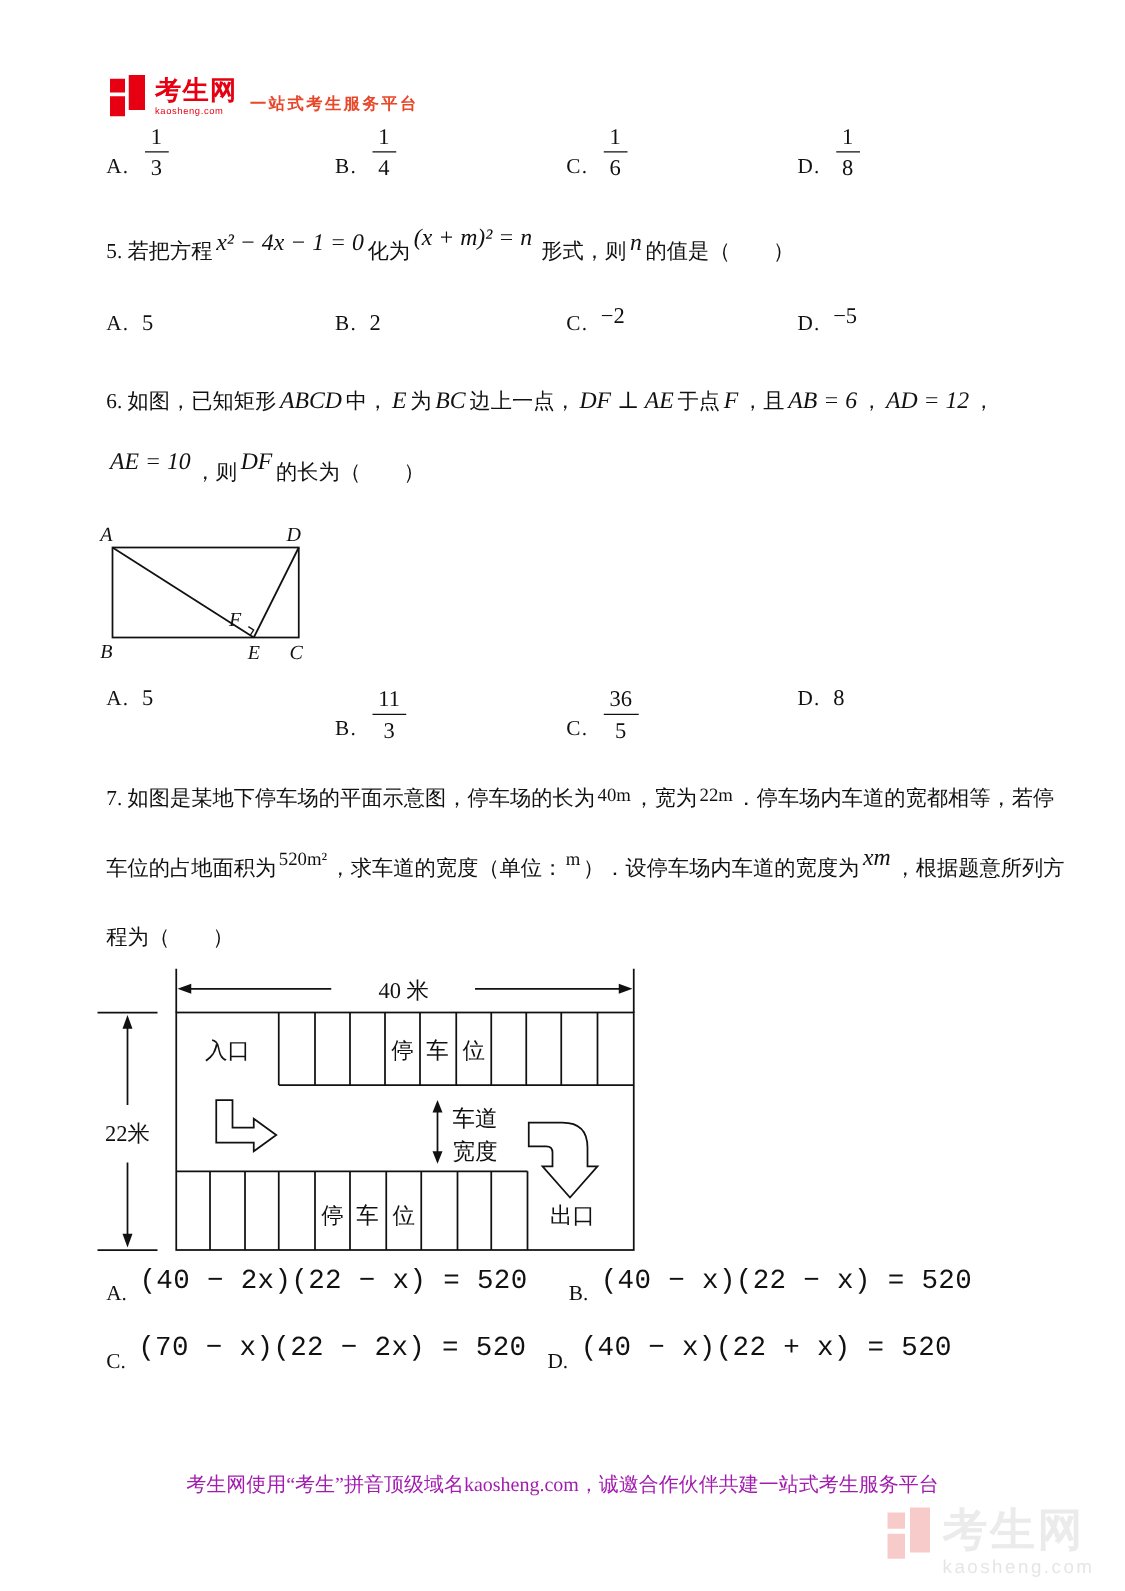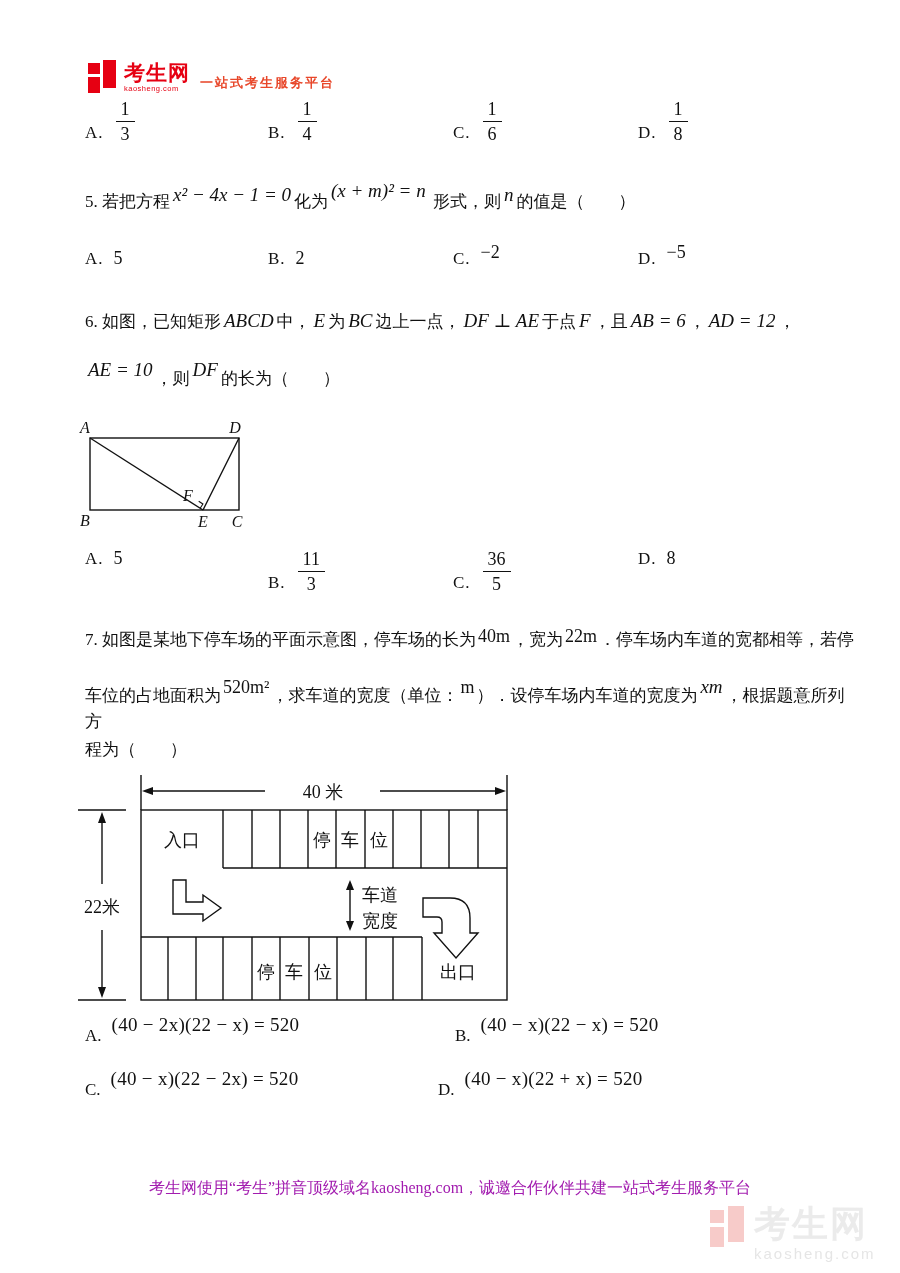--- a/index.html
+++ b/index.html
@@ -4,32 +4,32 @@
 <style>
   html,body{margin:0;padding:0;}
   body{
     width:900px;height:1273px;position:relative;background:#ffffff;
     font-family:"Liberation Serif","DejaVu Serif",serif;color:#111;
     overflow:hidden;
   }
   .abs{position:absolute;}
   .cn{font-size:17px;line-height:26px;}
   .math{font-style:italic;font-family:"Liberation Serif","DejaVu Serif",serif;padding:0 3px;font-size:19px;}
-  .mup{font-style:normal;font-family:"Liberation Serif","DejaVu Serif",serif;padding:0 2px;font-size:18px;}
+  .mup{font-style:normal;font-family:"Liberation Serif","DejaVu Serif",serif;padding:0 2px;font-size:15px;}
   .r3{position:relative;top:-3px;}
   .r6{position:relative;top:-6px;}
   .r8{position:relative;top:-8px;}
   .r10{position:relative;top:-10px;}
   .optrow-cell{position:absolute;display:flex;align-items:flex-end;font-size:17px;}
   .opt-label{padding-bottom:2px;letter-spacing:1px;}
   .opt-val{padding-bottom:2px;margin-left:10px;font-size:18px;}
   .frac{display:inline-block;text-align:center;margin-left:12px;font-size:18px;line-height:22px;}
   .frac .num{display:block;border-bottom:1.3px solid #111;padding:0 5px 1px;}
   .frac .den{display:block;padding-top:1px;}
-  .eq{font-size:19px;margin-left:10px;letter-spacing:.3px;}
+  .eq{font-size:22px;margin-left:10px;letter-spacing:.3px;font-family:Liberation Mono, monospace;}
   
   .logo-wrap{display:flex;align-items:center;}
   .blocks{position:relative;}
   .blocks div{position:absolute;}
   .brand-col{margin-left:6px;display:flex;flex-direction:column;line-height:1;}
   .brand-name{color:#e60012;font-weight:bold;font-size:21px;font-family:"Liberation Sans","DejaVu Sans",sans-serif;letter-spacing:1px;}
   .brand-domain{color:#e60012;font-size:7.5px;font-family:"Liberation Sans","DejaVu Sans",sans-serif;margin-top:2px;letter-spacing:.5px;}
   .brand-tagline{color:#e8472a;font-size:13px;font-weight:bold;font-family:"Liberation Sans","DejaVu Sans",sans-serif;margin-left:10px;margin-top:12px;letter-spacing:2px;}
   
   .footer{width:900px;text-align:center;font-size:16px;color:#a21caf;}
@@ -234,21 +234,21 @@
   </g>
 </svg>
 
 <div class="abs cn" style="left:85px;top:1022px;">
   <span>A.</span><span class="eq r10">(40 − 2x)(22 − x) = 520</span>
 </div>
 <div class="abs cn" style="left:455px;top:1022px;">
   <span>B.</span><span class="eq r10">(40 − x)(22 − x) = 520</span>
 </div>
 <div class="abs cn" style="left:85px;top:1076px;">
-  <span>C.</span><span class="eq r10">(40 − x)(22 − 2x) = 520</span>
+  <span>C.</span><span class="eq r10">(70 − x)(22 − 2x) = 520</span>
 </div>
 <div class="abs cn" style="left:438px;top:1076px;">
   <span>D.</span><span class="eq r10">(40 − x)(22 + x) = 520</span>
 </div>
 
 <div class="abs footer" style="left:0;top:1178px;">考生网使用“考生”拼音顶级域名kaosheng.com，诚邀合作伙伴共建一站式考生服务平台</div>
 
 <div class="abs wm" style="left:710px;top:1206px;">
   <div class="blocks" style="width:36px;height:44px;">
     <div style="left:0;top:4px;width:14px;height:13px;background:#f7c6c4;"></div>

